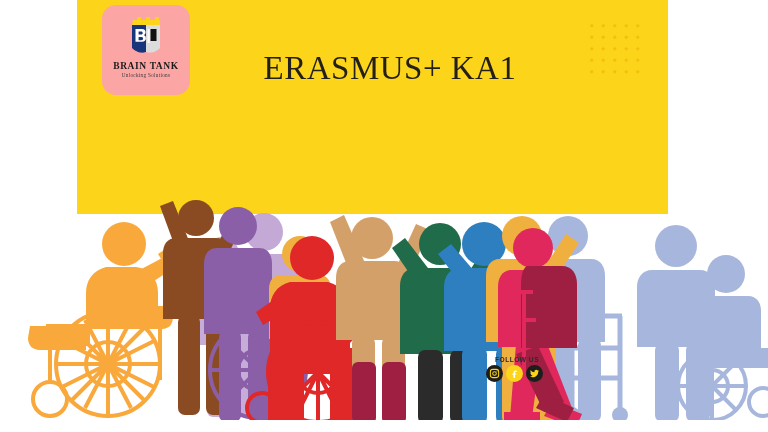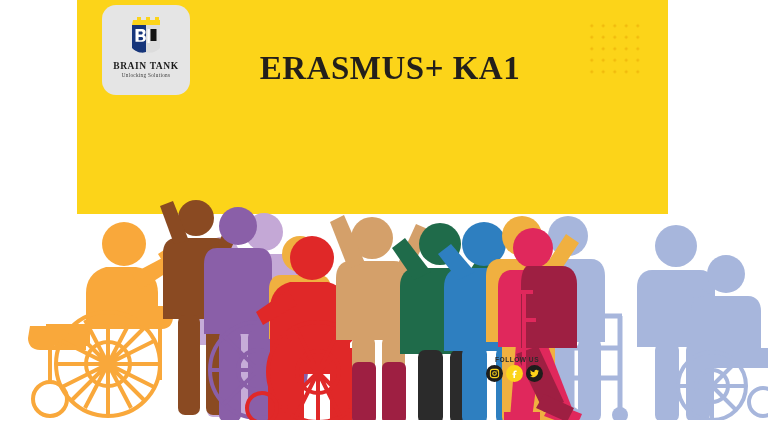--- a/index.html
+++ b/index.html
@@ -44,21 +44,21 @@
     opacity: 0.95;
   }
 
   
   .logo-card {
     position: absolute;
     left: 102px;
     top: 5px;
     width: 88px;
     height: 90px;
-    background: #e5e5e5;
+    background: #fca5a5;
     border-radius: 14px;
     z-index: 9;
     display: flex;
     flex-direction: column;
     align-items: center;
     justify-content: flex-start;
     padding-top: 7px;
   }
   .logo-mark {
     position: relative;
@@ -84,21 +84,21 @@
   }
 
   
   .kicker {
     position: absolute;
     left: 77px;
     top: 50px;
     width: 591px;
     text-align: center;
     font-family: "Liberation Serif", serif;
-    font-weight: 700;
+    font-weight: 400;
     font-size: 33px;
     letter-spacing: 0.5px;
     color: #231f1b;
     z-index: 8;
     padding-left: 35px;
   }
   .headline {
     position: absolute;
     left: 77px;
     top: 124px;

